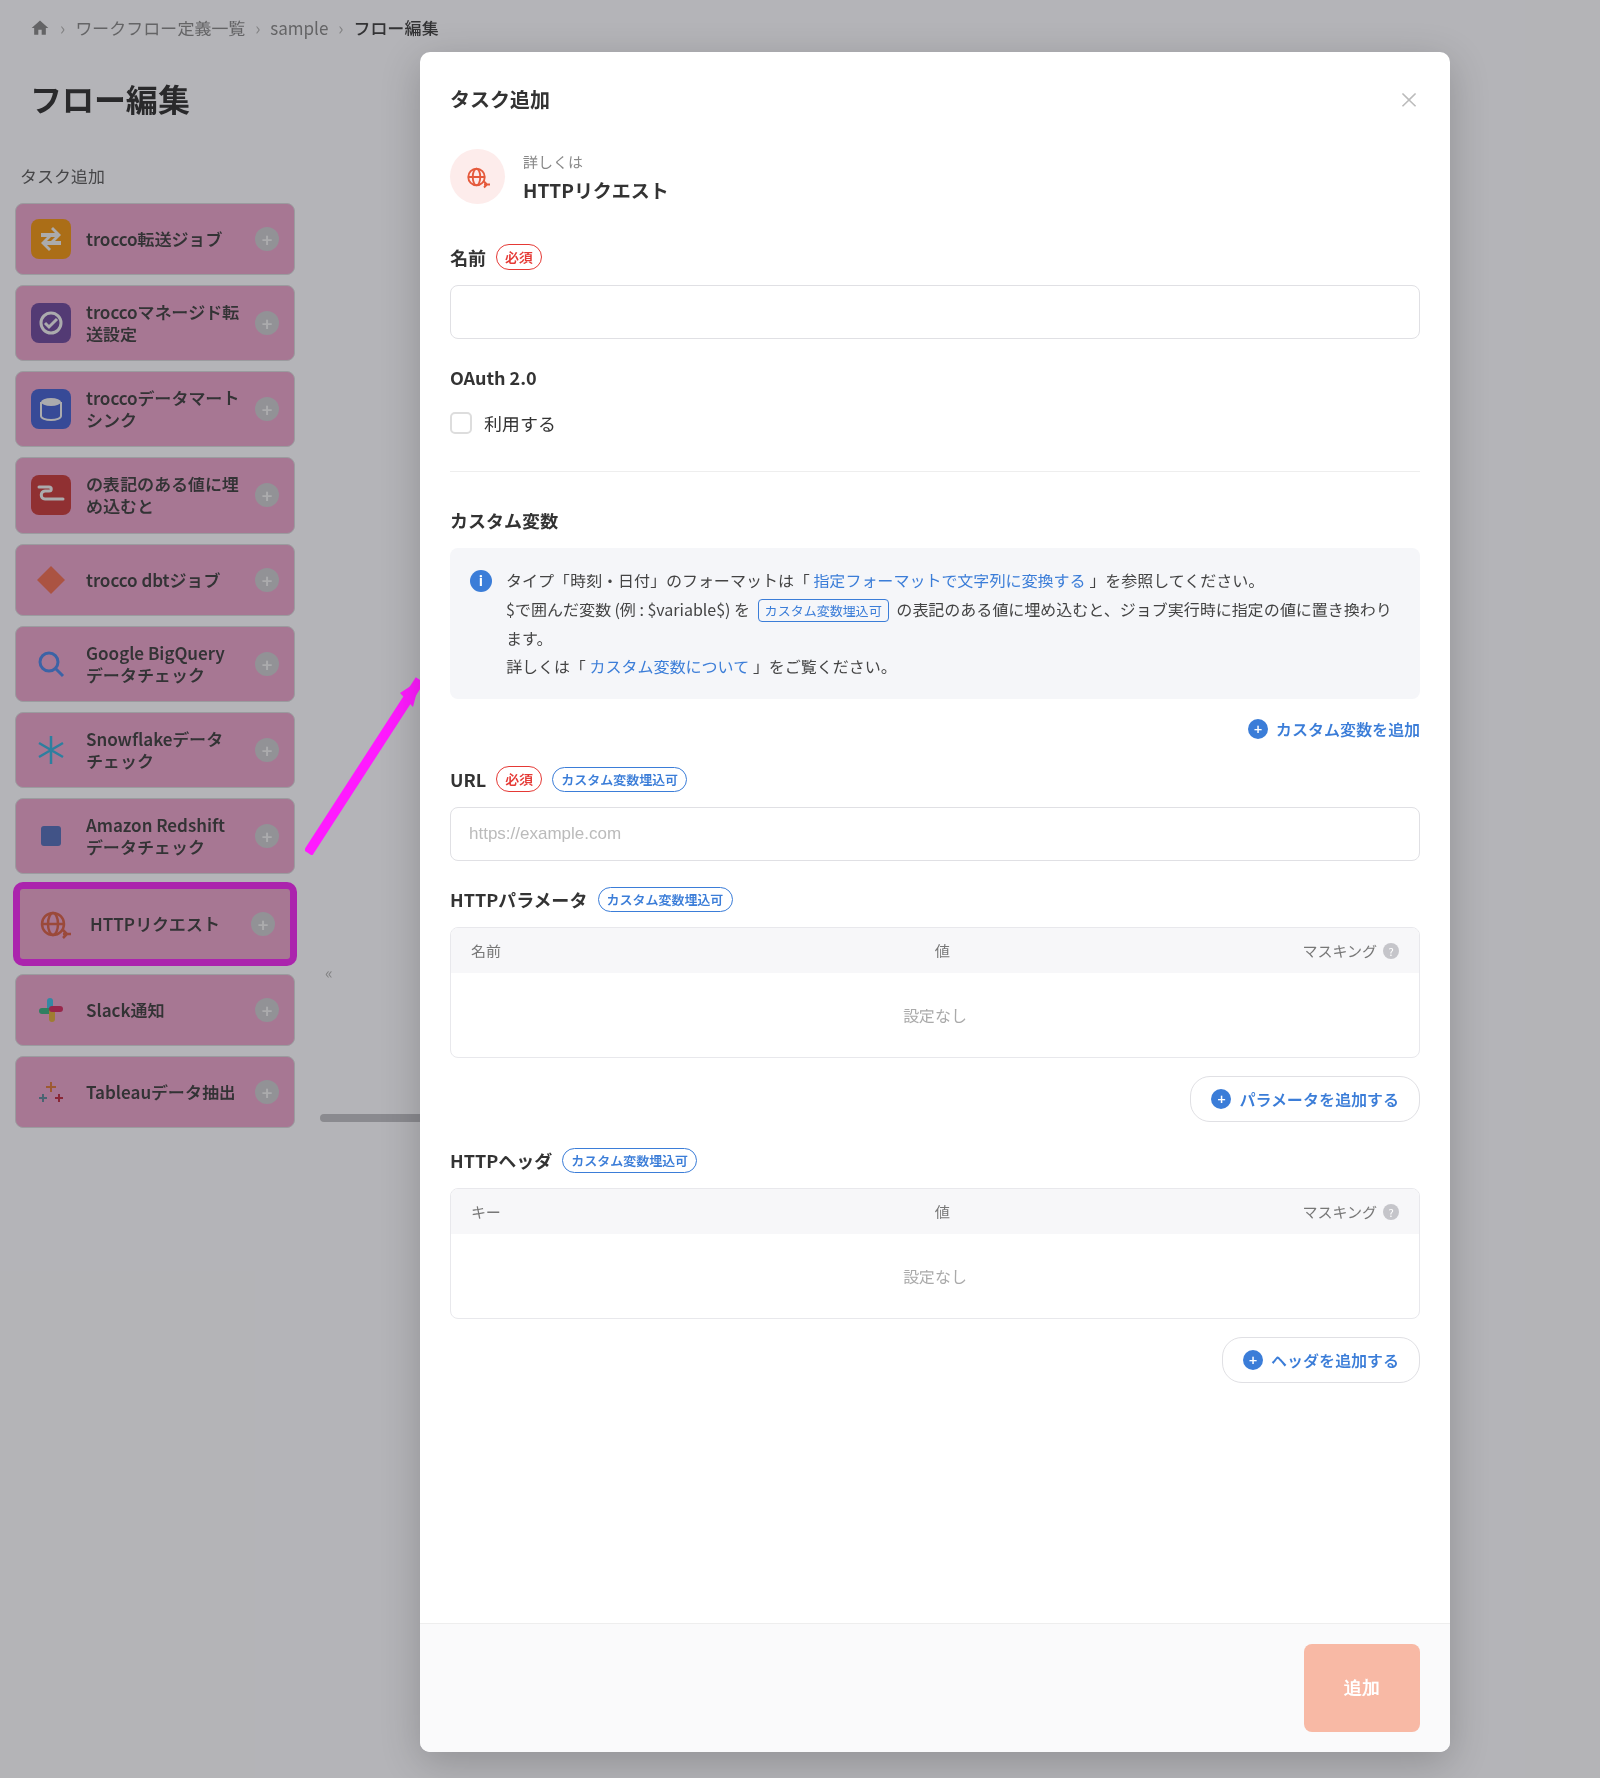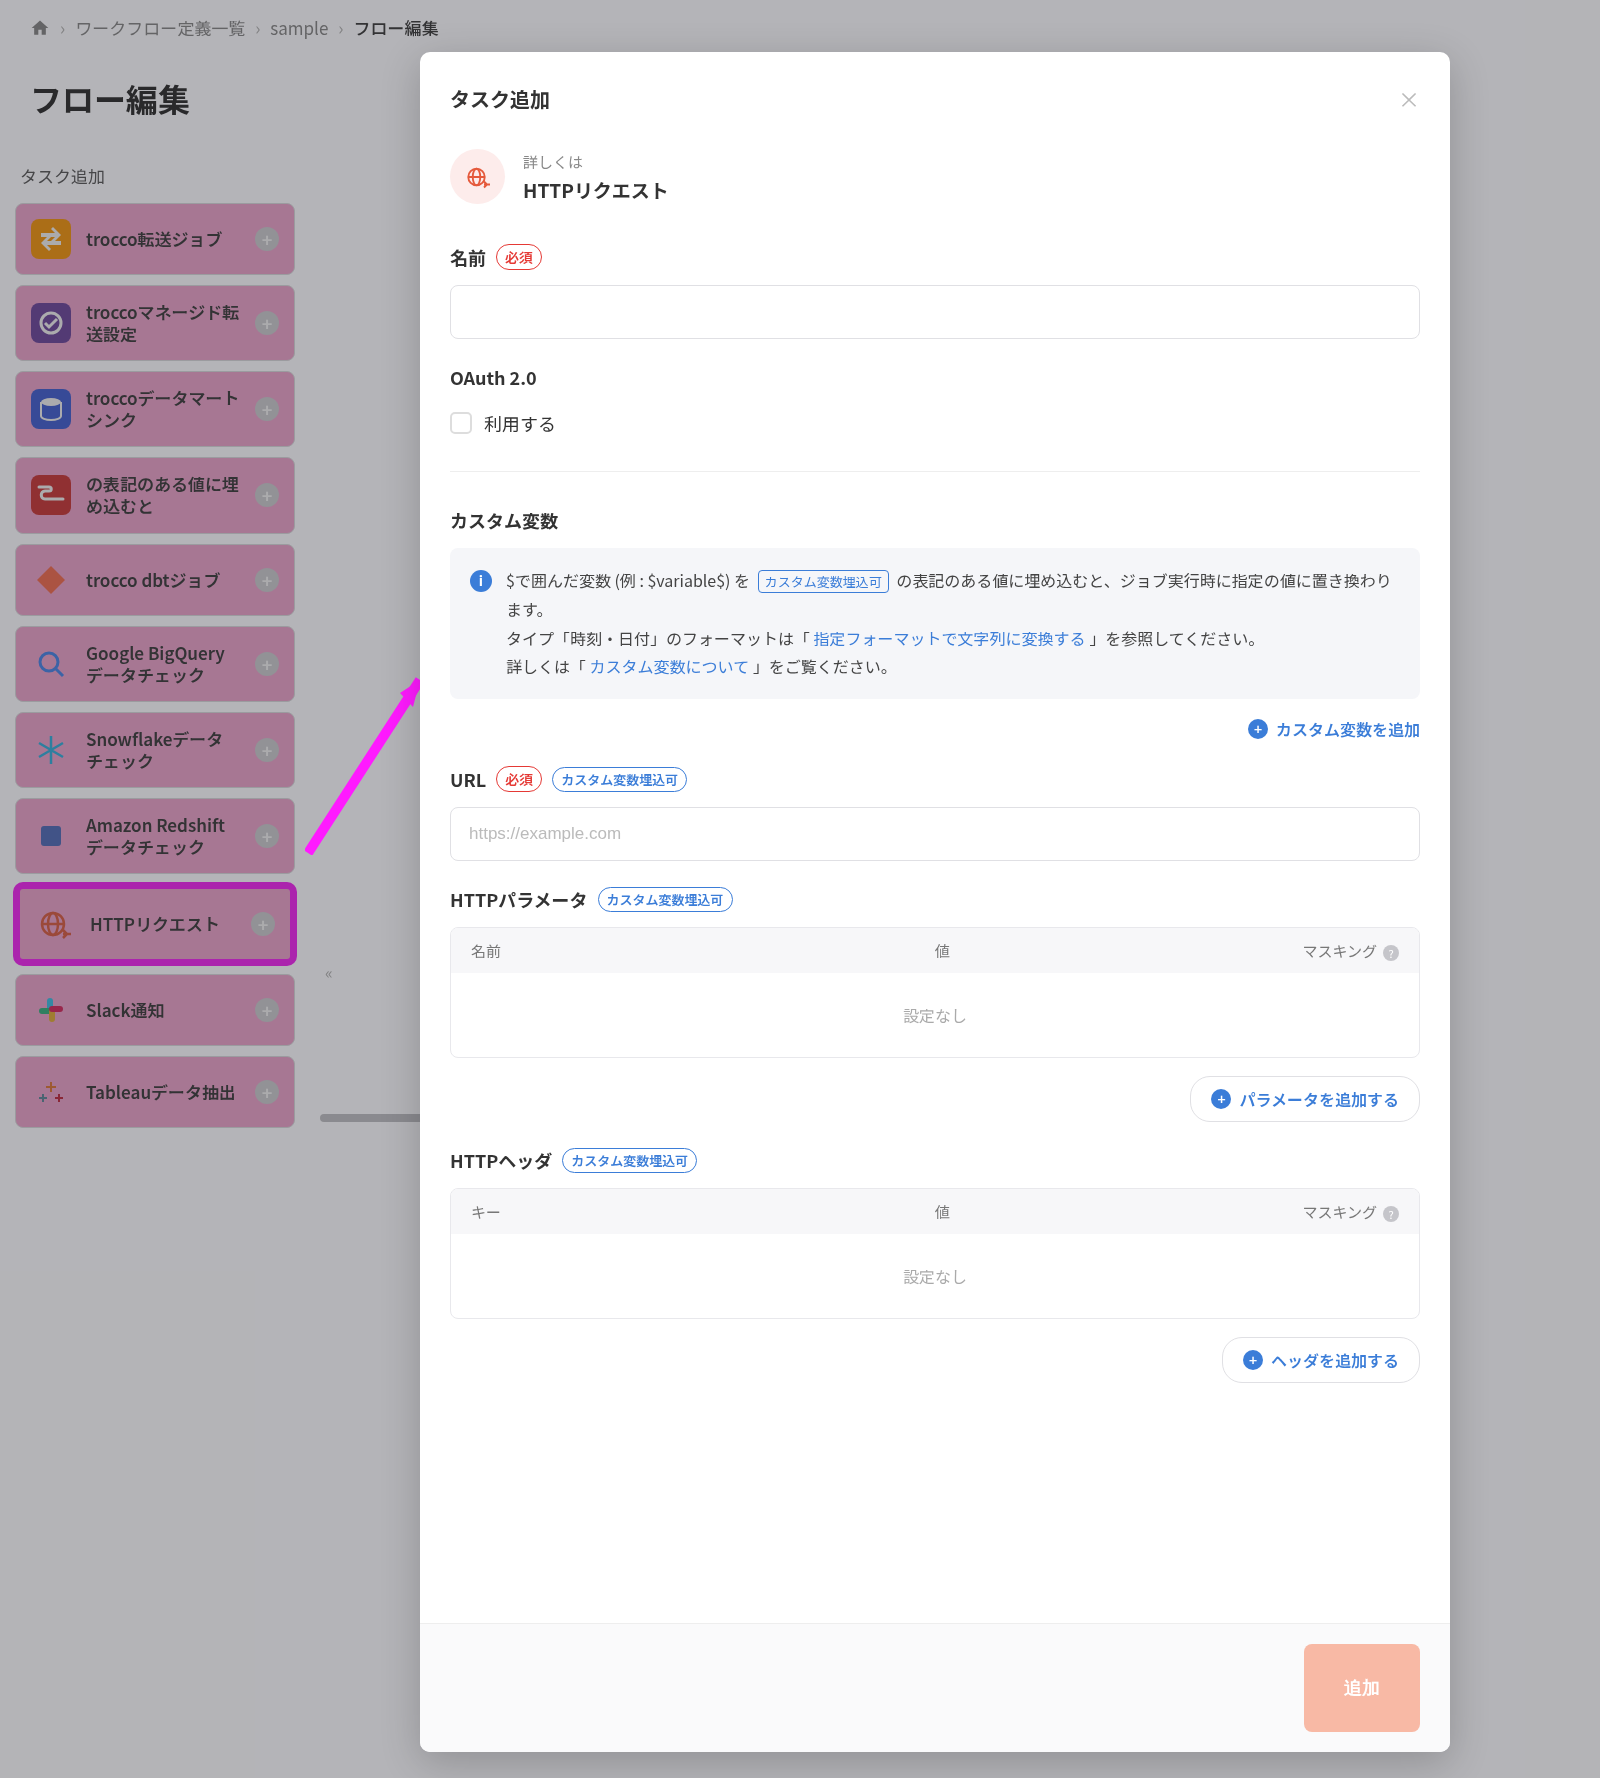--- a/index.html
+++ b/index.html
@@ -74,21 +74,21 @@
 .info-box a { color: #3b7dd8; text-decoration: none; }
 .action-link { display: flex; align-items: center; gap: 8px; color: #3b7dd8; font-size: 16px; font-weight: 600; }
 .action-link .plus { width: 20px; height: 20px; background: #3b7dd8; color: #fff; border-radius: 50%; display: flex; align-items: center; justify-content: center; font-size: 14px; }
 .action-right { display: flex; justify-content: flex-end; margin-top: 18px; }
 .action-btn-outline { border: 1px solid #e0e0e4; border-radius: 20px; padding: 10px 20px; background: #fff; }
 
 .kv-table { border: 1px solid #e8e8ec; border-radius: 8px; overflow: hidden; }
 .kv-head { display: flex; background: #f7f7f9; padding: 12px 20px; font-size: 15px; color: #777; }
 .kv-head .c1 { flex: 0 0 50%; }
 .kv-head .c2 { flex: 0 0 32%; }
-.kv-head .c3 { flex: 0 0 18%; text-align: right; display: flex; justify-content: flex-end; align-items: flex-end; gap: 6px; }
+.kv-head .c3 { flex: 0 0 18%; text-align: right; display: flex; justify-content: flex-end; align-items: center; gap: 6px; }
 .kv-empty { text-align: center; padding: 30px; color: #aaa; font-size: 16px; }
 .help-icon { width: 16px; height: 16px; background: #c5c5ca; color: #fff; border-radius: 50%; display: inline-flex; align-items: center; justify-content: center; font-size: 11px; }
 
 .submit-btn { background: #f8b9a5; color: #fff; border-radius: 8px; padding: 32px 40px; font-size: 18px; font-weight: 600; border: none; }
 
 
 .page-behind { filter: brightness(0.9); }
 </style>
 </head>
 <body>
@@ -287,28 +287,28 @@
     <hr class="divider">
 
     <div class="field-group">
       <div class="field-label">
         <span>カスタム変数</span>
       </div>
       <div class="info-box">
         <div class="info-icon">i</div>
         <div>
           <div>
+            <span>タイプ「時刻・日付」のフォーマットは「</span>
+            <a>指定フォーマットで文字列に変換する</a>
+            <span>」を参照してください。</span>
+          </div>
+          <div>
             <span>$で囲んだ変数 (例 : $variable$) を </span>
             <span class="inline-badge">カスタム変数埋込可</span>
             <span> の表記のある値に埋め込むと、ジョブ実行時に指定の値に置き換わります。</span>
-          </div>
-          <div>
-            <span>タイプ「時刻・日付」のフォーマットは「</span>
-            <a>指定フォーマットで文字列に変換する</a>
-            <span>」を参照してください。</span>
           </div>
           <div>
             <span>詳しくは「</span>
             <a>カスタム変数について</a>
             <span>」をご覧ください。</span>
           </div>
         </div>
       </div>
       <div class="action-right">
         <div class="action-link">

